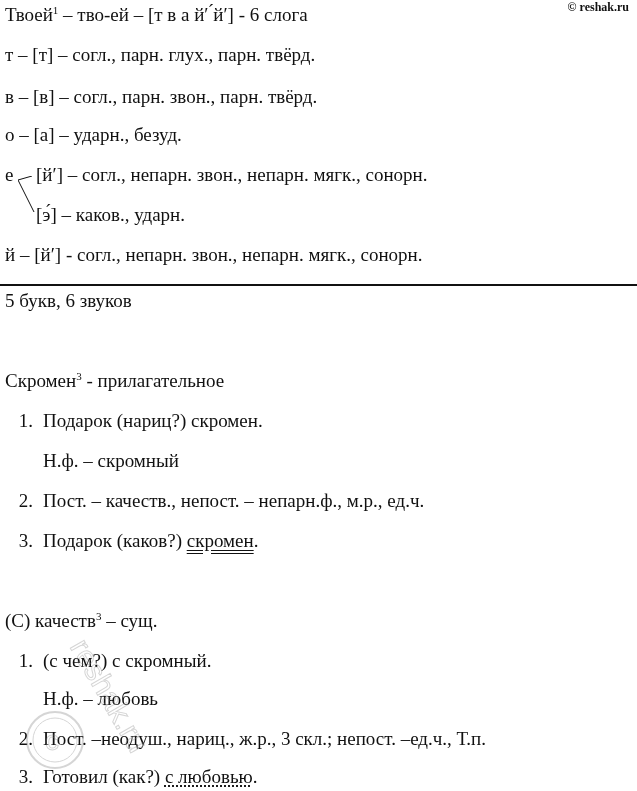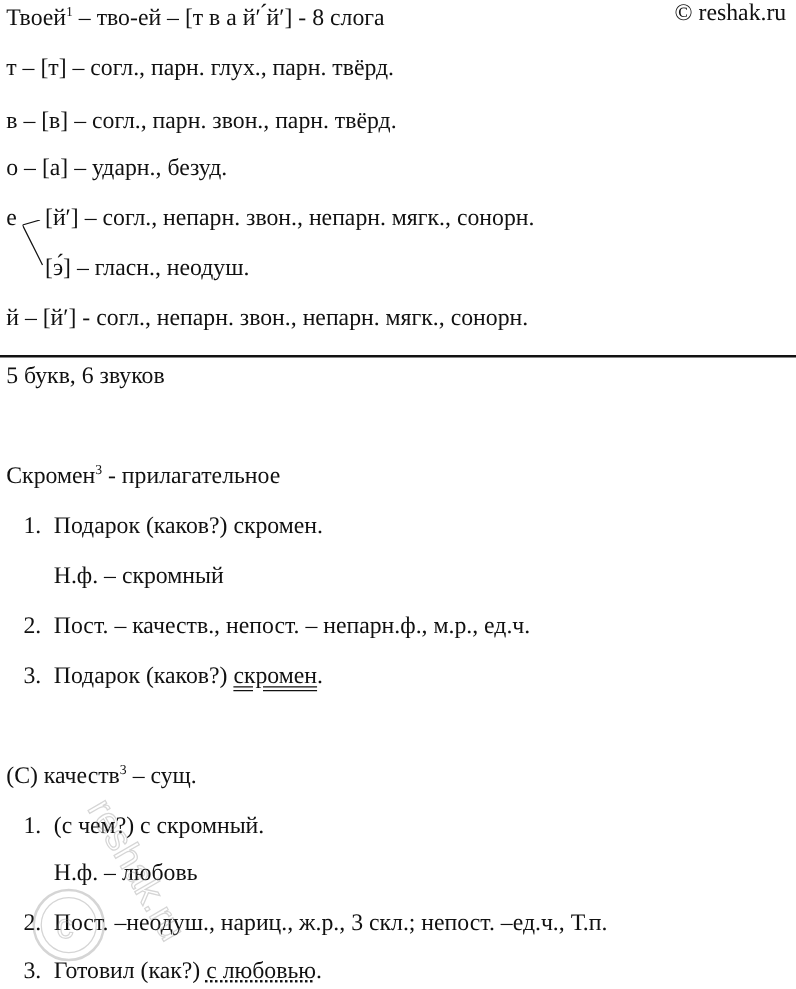--- a/index.html
+++ b/index.html
@@ -2,51 +2,51 @@
 <html><head>
 <meta charset="utf-8">
 <style>
   html, body { margin: 0; padding: 0; background: #ffffff; }
   body {
     width: 637px; height: 791px; position: relative; overflow: hidden;
     font-family: "Liberation Serif", serif; color: #111111; font-size: 19px;
   }
   .line { position: absolute; left: 5px; white-space: nowrap; line-height: 22px; }
   sup { font-size: 11px; vertical-align: 7px; line-height: 0; }
-  .copyright { position: absolute; right: 8px; top: 0px; font-size: 19px; white-space: nowrap; }
+  .copyright { position: absolute; right: 8px; top: 0px; font-size: 12px; white-space: nowrap; font-weight: bold; }
   .rule { position: absolute; left: 0; width: 637px; top: 284px; height: 0; border-top: 2px solid #111; }
   .num { display: inline-block; width: 28px; text-align: right; margin-right: 10px; }
   .dbl { text-decoration: underline double; text-underline-offset: 3px; }
   .dash { text-decoration: underline dotted; text-underline-offset: 3px; }
   .branch { position: absolute; left: 18px; top: 176px; }
   .watermark { position: absolute; left: 20px; top: 615px; width: 150px; height: 160px; pointer-events: none; opacity: 0.35; }
 </style>
 </head>
 <body>
 
 <div class="copyright">© reshak.ru</div>
 
-<div class="line" style="top:4px"><span>Твоей</span><sup>1</sup><span> – тво-ей – [т в а й′ ́й′] - 8 слога</span></div>
+<div class="line" style="top:4px"><span>Твоей</span><sup>1</sup><span> – тво-ей – [т в а й′ ́й′] - 6 слога</span></div>
 <div class="line" style="top:44px">т – [т] – согл., парн. глух., парн. твёрд.</div>
 <div class="line" style="top:86px">в – [в] – согл., парн. звон., парн. твёрд.</div>
 <div class="line" style="top:124px">о – [а] – ударн., безуд.</div>
 <div class="line" style="top:164px"><span>е</span></div>
 <svg class="branch" width="20" height="40">
     <line x1="0" y1="4" x2="14" y2="0" stroke="#111" stroke-width="1"></line>
     <line x1="0" y1="4" x2="16" y2="36" stroke="#111" stroke-width="1"></line>
   </svg>
 <div class="line" style="top:164px;left:36px">[й′] – согл., непарн. звон., непарн. мягк., сонорн.</div>
-<div class="line" style="top:204px;left:36px">[э́] – гласн., неодуш.</div>
+<div class="line" style="top:204px;left:36px">[э́] – каков., ударн.</div>
 <div class="line" style="top:244px">й – [й′] - согл., непарн. звон., непарн. мягк., сонорн.</div>
 
 <div class="rule"></div>
 <div class="line" style="top:290px">5 букв, 6 звуков</div>
 
 <div class="line" style="top:370px"><span>Скромен</span><sup>3</sup><span> - прилагательное</span></div>
-<div class="line" style="top:410px"><span class="num">1.</span><span>Подарок (каков?) скромен.</span></div>
+<div class="line" style="top:410px"><span class="num">1.</span><span>Подарок (нариц?) скромен.</span></div>
 <div class="line" style="top:450px"><span class="num"></span><span>Н.ф. – скромный</span></div>
 <div class="line" style="top:490px"><span class="num">2.</span><span>Пост. – качеств., непост. – непарн.ф., м.р., ед.ч.</span></div>
 <div class="line" style="top:530px"><span class="num">3.</span><span>Подарок (каков?) </span><span class="dbl">скромен</span><span>.</span></div>
 
 <div class="line" style="top:610px"><span>(С) качеств</span><sup>3</sup><span> – сущ.</span></div>
 <div class="line" style="top:650px"><span class="num">1.</span><span>(с чем?) с скромный.</span></div>
 <div class="line" style="top:688px"><span class="num"></span><span>Н.ф. – любовь</span></div>
 <div class="line" style="top:728px"><span class="num">2.</span><span>Пост. –неодуш., нариц., ж.р., 3 скл.; непост. –ед.ч., Т.п.</span></div>
 <div class="line" style="top:766px"><span class="num">3.</span><span>Готовил (как?) </span><span class="dash">с любовью</span><span>.</span></div>
 

